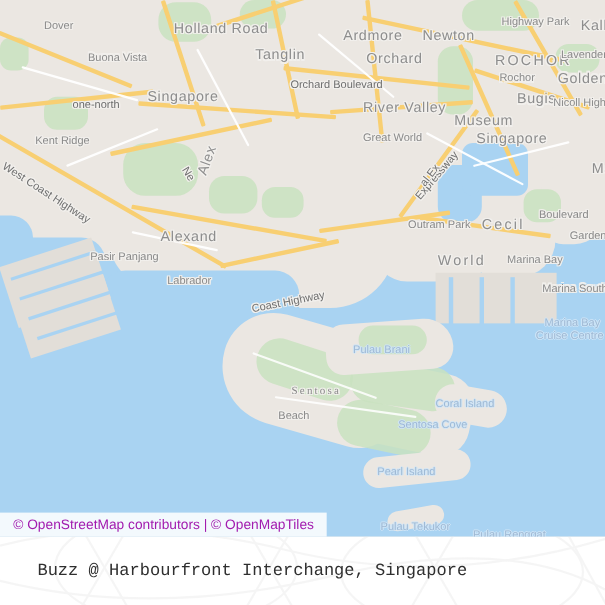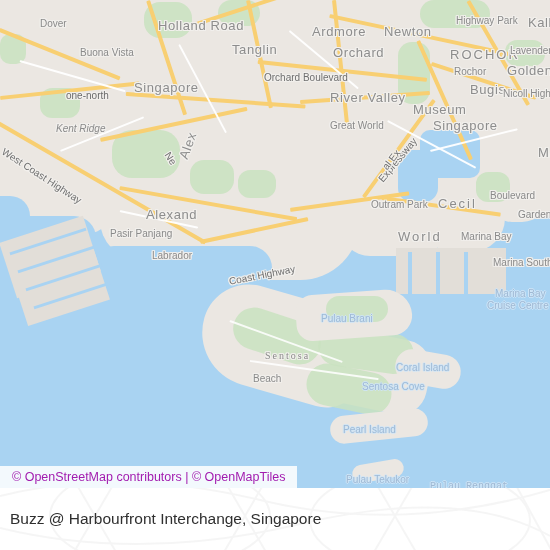--- a/index.html
+++ b/index.html
@@ -149,23 +149,24 @@
   #footer {
     position: absolute;
     left: 0;
     top: 488px;
     width: 550px;
     height: 62px;
     background: #ffffff;
     display: flex;
     align-items: center;
     justify-content: space-between;
-    padding: 0 16px 0 10px;
+    padding: 0 16px 0 34px;
     box-sizing: border-box;
     overflow: hidden;
+    font-family: Liberation Mono, monospace;
   }
   #footer-watermark {
     position: absolute;
     left: 0; top: -12px;
     width: 550px; height: 86px;
     opacity: .42;
     pointer-events: none;
   }
   #footer-title {
     position: relative;
@@ -296,44 +297,44 @@
         <div class="maplabel" style="left: 510px; top: 45px;">Lavender</div>
         <div class="maplabel big" style="left: 134px; top: 80px;">Singapore</div>
         <div class="maplabel road-lbl" style="left: 264px; top: 72px;">Orchard Boulevard</div>
         <div class="maplabel" style="left: 454px; top: 66px;">Rochor</div>
         <div class="maplabel big" style="left: 507px; top: 63px;">Golden</div>
         <div class="maplabel dark" style="left: 66px; top: 90px;">one-north</div>
         <div class="maplabel big" style="left: 330px; top: 90px;">River Valley</div>
         <div class="maplabel big" style="left: 470px; top: 82px;">Bugis</div>
         <div class="maplabel" style="left: 503px; top: 88px;">Nicoll Highw</div>
         <div class="maplabel big" style="left: 413px; top: 102px;">Museum</div>
-        <div class="maplabel" style="left: 56px; top: 123px; font-style: italic;">Kent Ridge</div>
+        <div class="maplabel" style="left: 32px; top: 123px;">Kent Ridge</div>
         <div class="maplabel" style="left: 330px; top: 120px;">Great World</div>
         <div class="maplabel big" style="left: 433px; top: 118px;">Singapore</div>
         <div class="maplabel big" style="left: 538px; top: 145px;">Ma</div>
         <div class="maplabel" style="left: 490px; top: 190px;">Boulevard</div>
         <div class="maplabel big wide" style="left: 438px; top: 196px;">Cecil</div>
         <div class="maplabel" style="left: 371px; top: 199px;">Outram Park</div>
         <div class="maplabel" style="left: 518px; top: 209px;">Gardens</div>
         <div class="maplabel big wide" style="left: 398px; top: 229px;">World</div>
         <div class="maplabel" style="left: 461px; top: 231px;">Marina Bay</div>
         <div class="maplabel" style="left: 493px; top: 257px;">Marina South</div>
         <div class="maplabel big" style="left: 146px; top: 207px;">Alexand</div>
-        <div class="maplabel" style="left: 82px; top: 228px; margin-left: 28px;">Pasir Panjang</div>
+        <div class="maplabel" style="left: 82px; top: 228px;">Pasir Panjang</div>
         <div class="maplabel" style="left: 152px; top: 250px;">Labrador</div>
         <div class="maplabel water-lbl" style="left: 495px; top: 288px;">Marina Bay</div>
         <div class="maplabel water-lbl" style="left: 487px; top: 300px;">Cruise Centre</div>
         <div class="maplabel water-lbl" style="left: 321px; top: 313px;">Pulau Brani</div>
         <div class="maplabel wide" style="left: 265px; top: 350px; font-family: Liberation Serif, serif;">Sentosa</div>
         <div class="maplabel water-lbl" style="left: 396px; top: 362px;">Coral Island</div>
         <div class="maplabel" style="left: 253px; top: 373px;">Beach</div>
         <div class="maplabel water-lbl" style="left: 362px; top: 381px;">Sentosa Cove</div>
         <div class="maplabel water-lbl" style="left: 343px; top: 424px;">Pearl Island</div>
         <div class="maplabel water-lbl" style="left: 346px; top: 474px;">Pulau Tekukor</div>
-        <div class="maplabel water-lbl" style="left: 430px; top: 481px; font-family: Liberation Mono, monospace;">Pulau Renggat</div>
+        <div class="maplabel water-lbl" style="left: 430px; top: 481px;">Pulau Renggat</div>
       </div>
     <div id="map-rot-labels">
         <div class="maplabel road-lbl" style="left: 6px; top: 146px; transform: rotate(33deg); transform-origin: 0px 0px;">West Coast Highway</div>
         <div class="maplabel road-lbl" style="left: 172px; top: 150px; transform: rotate(58deg); transform-origin: 0px 0px;">Ne</div>
         <div class="maplabel big" style="left: 176px; top: 156px; transform: rotate(-70deg); transform-origin: 0px 0px;">Alex</div>
         <div class="maplabel road-lbl" style="left: 228px; top: 276px; transform: rotate(-11deg); transform-origin: 0px 0px;">Coast Highway</div>
         <div class="maplabel road-lbl" style="left: 376px; top: 177px; transform: rotate(-50deg); transform-origin: 0px 0px;">Expressway</div>
         <div class="maplabel road-lbl" style="left: 380px; top: 165px; transform: rotate(-52deg); transform-origin: 0px 0px;">al Ex</div>
       </div>
 

